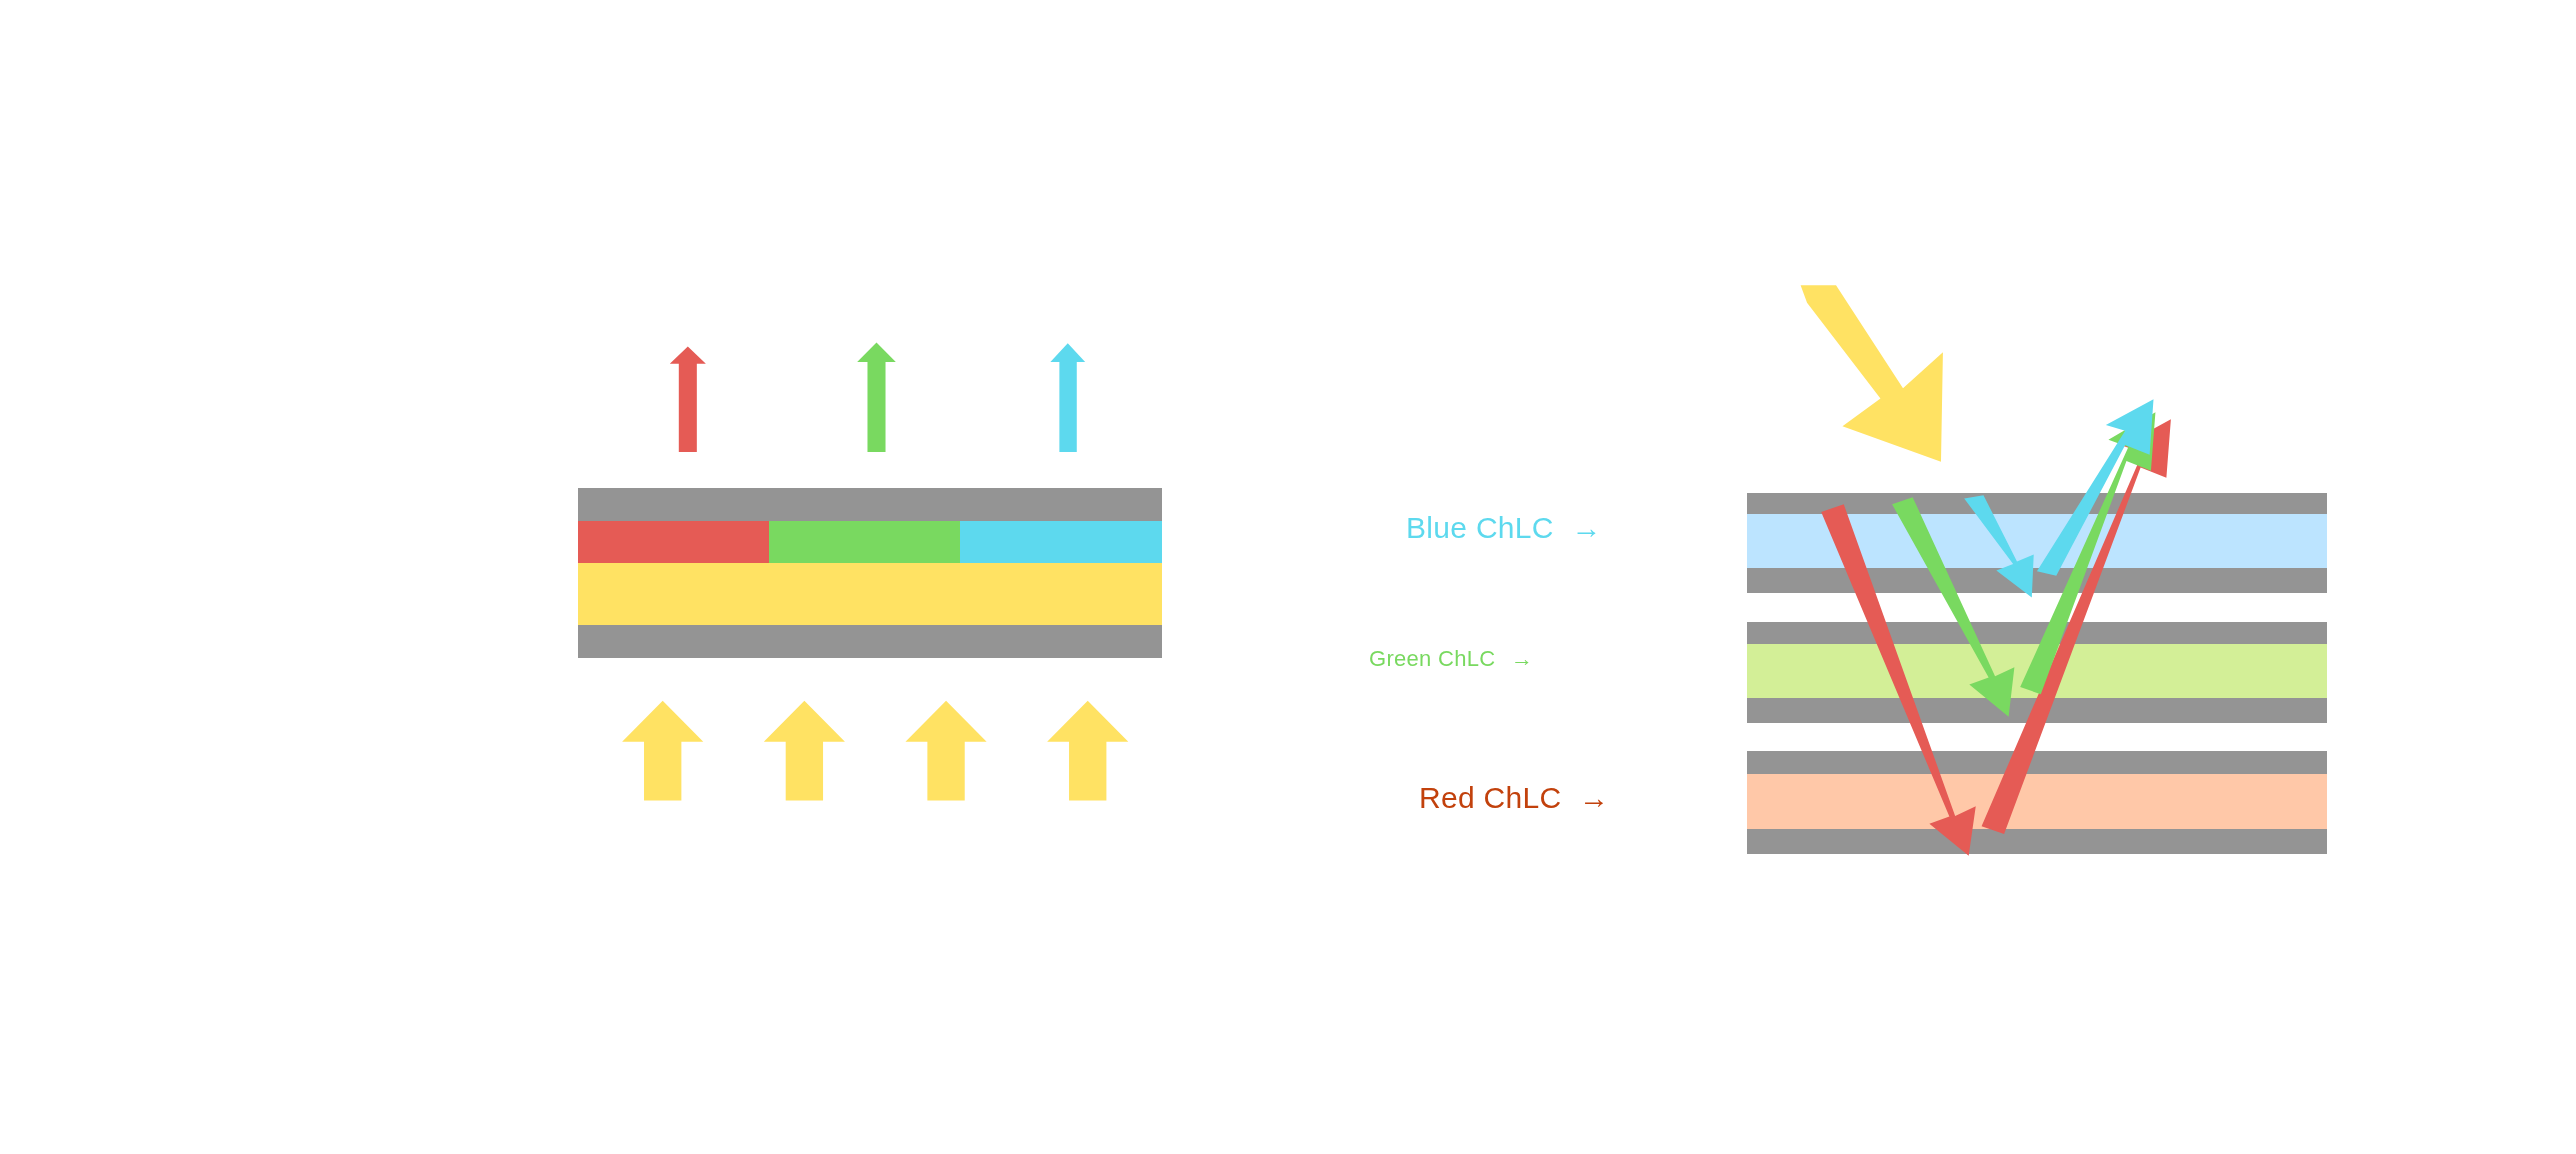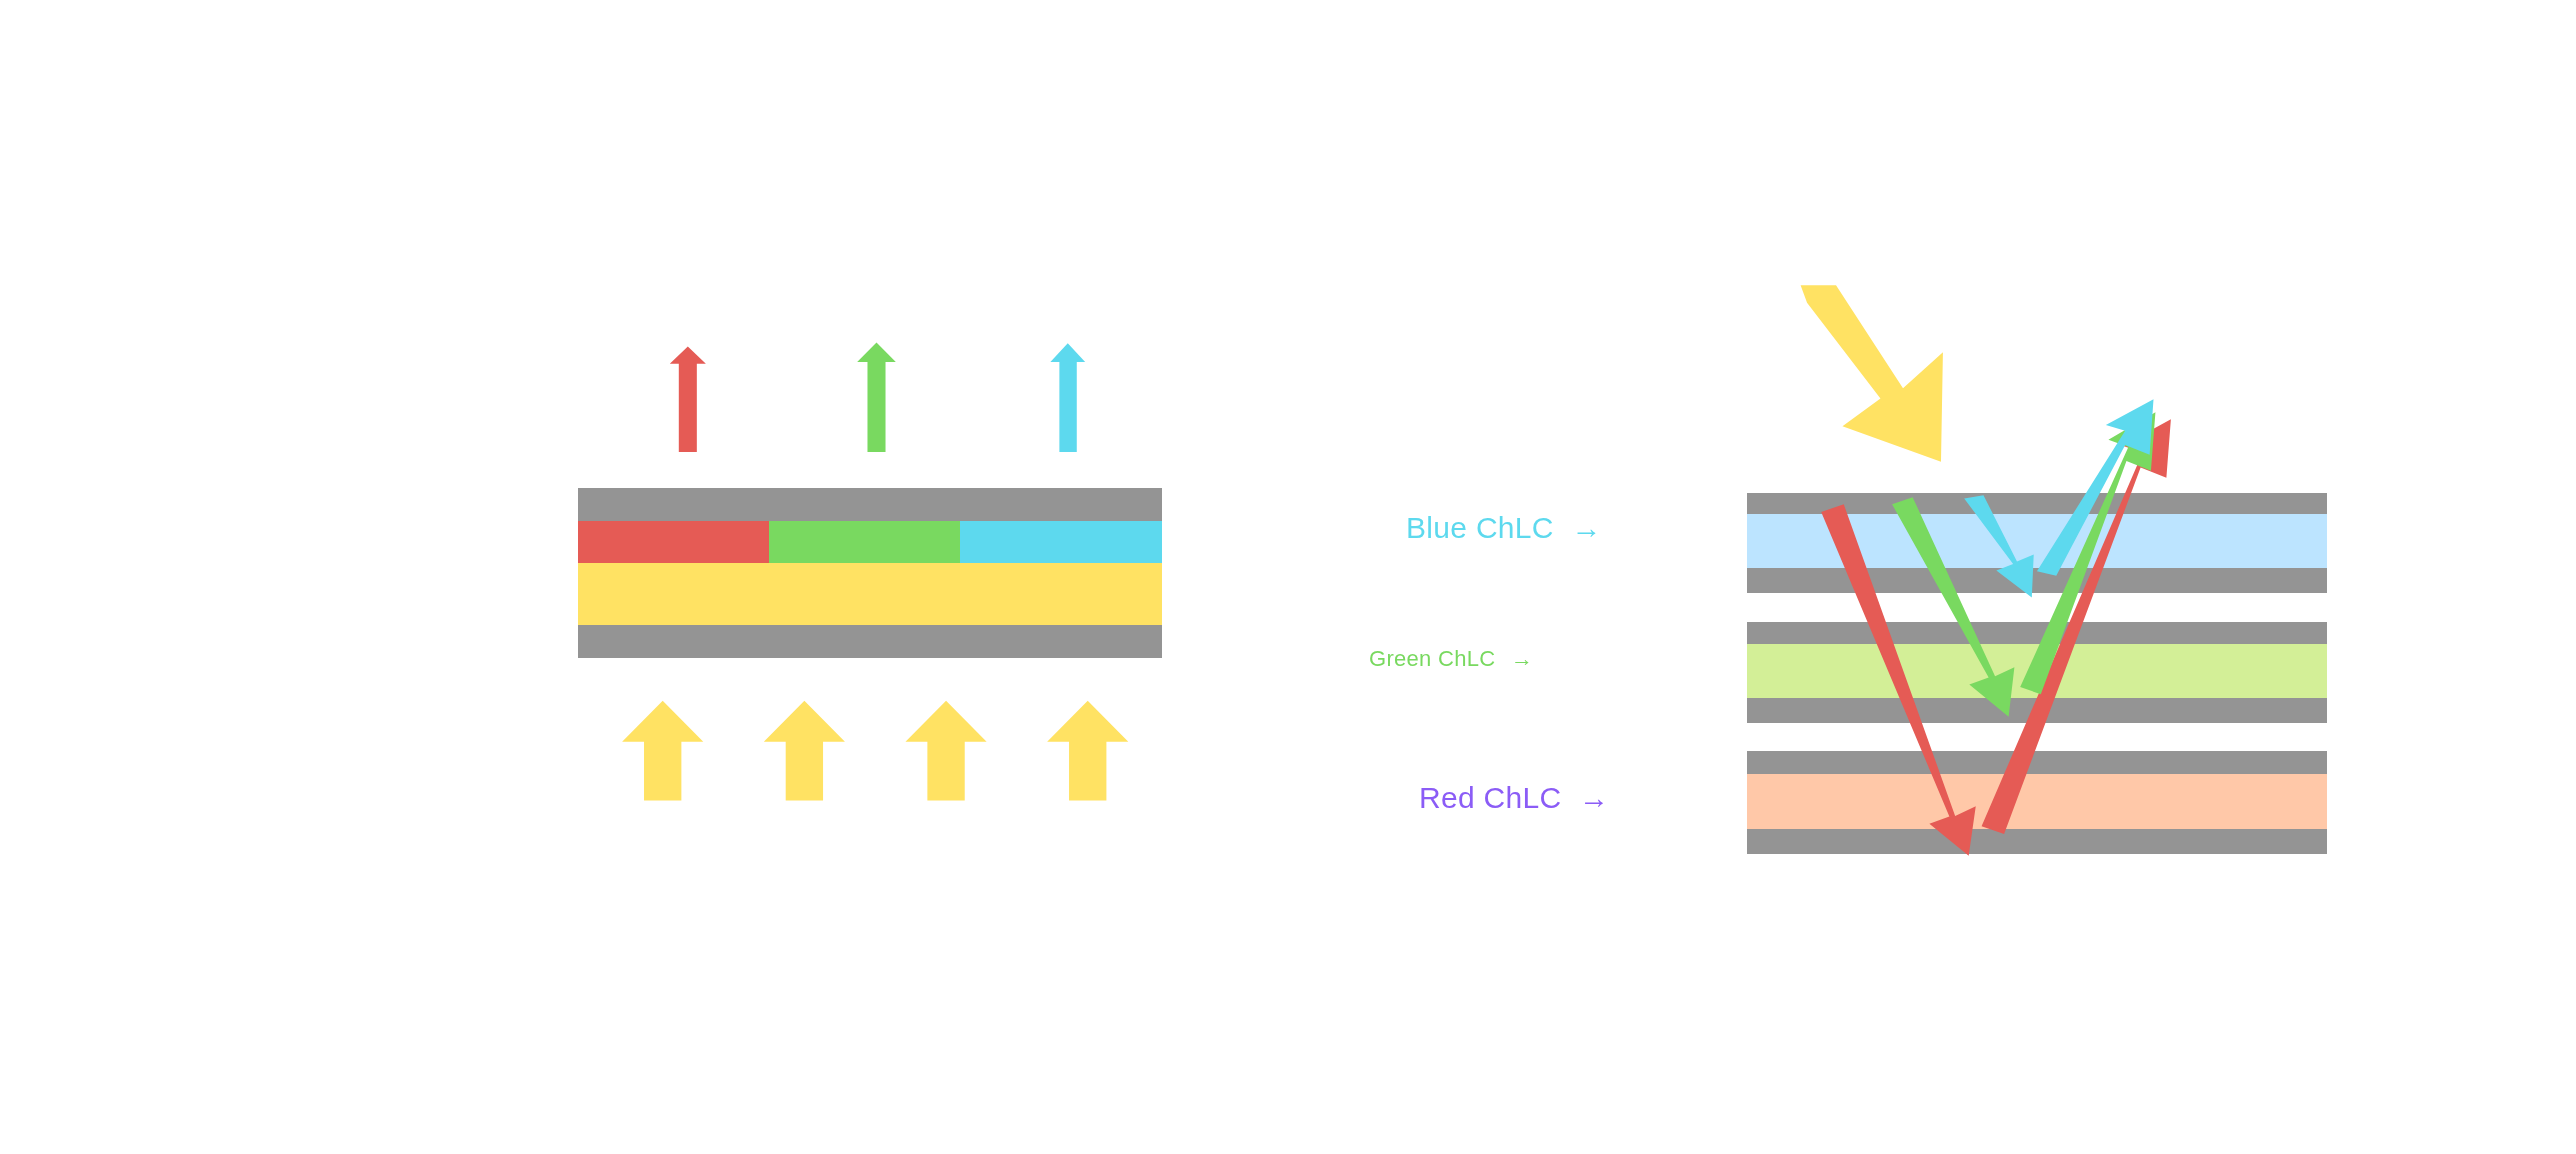--- a/index.html
+++ b/index.html
@@ -121,20 +121,20 @@
     <div class="lbl" style="left:1406px;top:511px;color:#5dd9ee;font-size:30px;">
       <span>Blue ChLC</span>
       <span style="margin-left:9px;">→</span>
     </div>
 
     <div class="lbl" style="left:1369px;top:646px;color:#79d960;font-size:22px;">
       <span>Green ChLC</span>
       <span style="margin-left:9px;">→</span>
     </div>
 
-    <div class="lbl" style="left:1419px;top:781px;color:#8b5cf6;font-size:30px;">
+    <div class="lbl" style="left:1419px;top:781px;color:#c2410c;font-size:30px;">
       <span>Red ChLC</span>
       <span style="margin-left:9px;">→</span>
     </div>
   </div>
 
 </div>
 
 
 </body></html>

